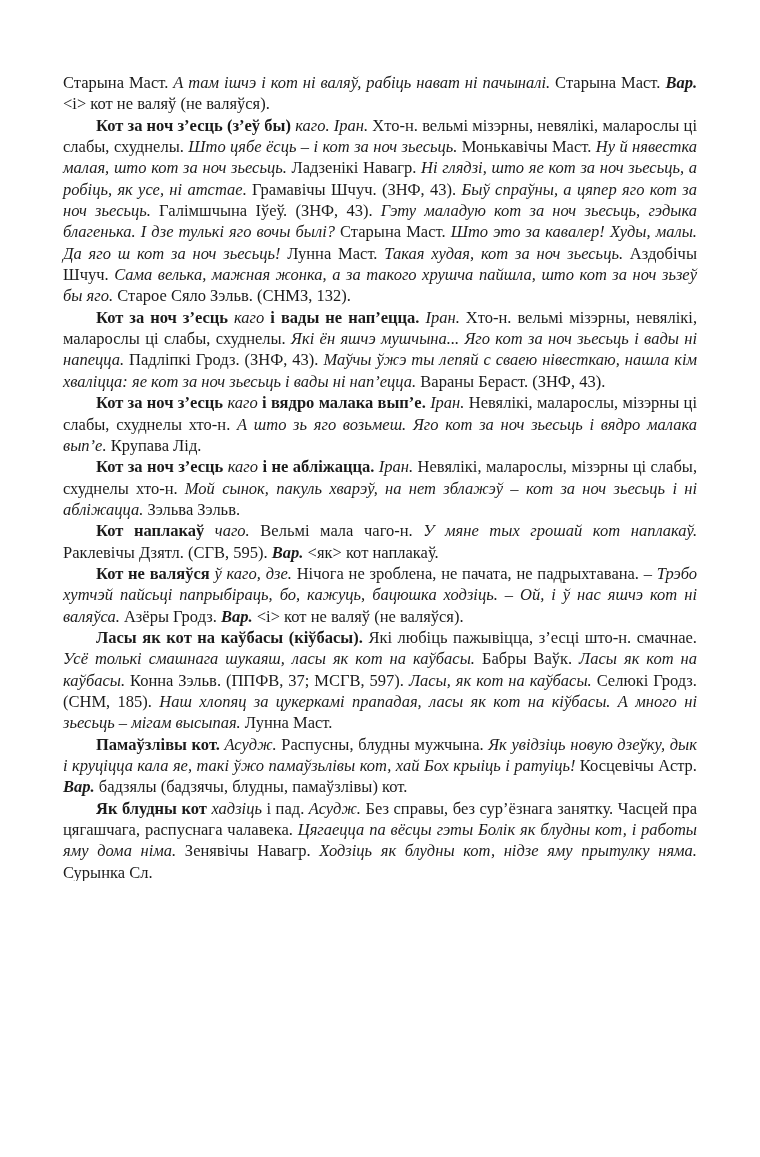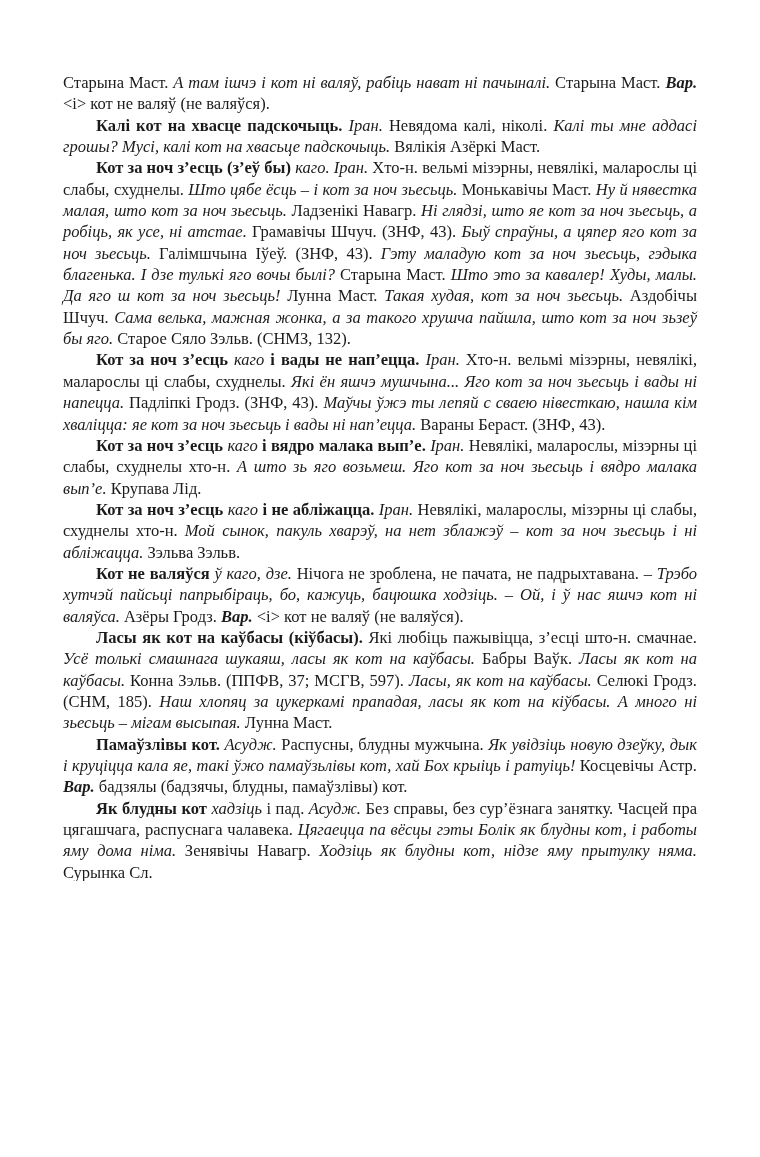--- a/index.html
+++ b/index.html
@@ -43,25 +43,25 @@
     margin-top: 0;
   }
 </style>
 </head>
 <body>
 
 <div class="page">
   <div class="text-block">
     <div>
         <p><span class="seg-r">Старына Маст. </span><span class="seg-i">А там ішчэ і кот ні валяў, рабіць нават ні пачыналі. </span><span class="seg-r">Старына Маст. </span><span class="seg-bi">Вар. </span><span class="seg-r">&lt;і&gt; кот не валяў (не валяўся).</span></p>
-        <p class="indent"><span class="seg-b">Калі кот на хвасце падскочыць. </span><span class="seg-i">Іран. </span><span class="seg-r">Невядома калі, ніколі. </span><span class="seg-i">Калі ты мне аддасі грошы? Мусі, калі кот на хвасьце падскочыць. </span><span class="seg-r">Вялікія Азёркі Маст.</span></p>
         <p class="indent"><span class="seg-b">Кот за ноч з’есць (з’еў бы) </span><span class="seg-i">каго. Іран. </span><span class="seg-r">Хто-н. вельмі мізэрны, невялікі, маларослы ці слабы, схуднелы. </span><span class="seg-i">Што цябе ёсць – і кот за ноч зьесьць. </span><span class="seg-r">Монькавічы Маст. </span><span class="seg-i">Ну й нявестка малая, што кот за ноч зьесьць. </span><span class="seg-r">Ладзенікі Навагр. </span><span class="seg-i">Ні глядзі, што яе кот за ноч зьесьць, а робіць, як усе, ні атстае. </span><span class="seg-r">Грамавічы Шчуч. (ЗНФ, 43). </span><span class="seg-i">Быў спраўны, а цяпер яго кот за ноч зьесьць. </span><span class="seg-r">Галімшчына Іўеў. (ЗНФ, 43). </span><span class="seg-i">Гэту маладую кот за ноч зьесьць, гэдыка благенька. І дзе тулькі яго вочы былі? </span><span class="seg-r">Старына Маст. </span><span class="seg-i">Што это за кавалер! Худы, малы. Да яго ш кот за ноч зьесьць! </span><span class="seg-r">Лунна Маст. </span><span class="seg-i">Такая худая, кот за ноч зьесьць. </span><span class="seg-r">Аздобічы Шчуч. </span><span class="seg-i">Сама велька, мажная жонка, а за такого хрушча пайшла, што кот за ноч зьзеў бы яго. </span><span class="seg-r">Старое Сяло Зэльв. (СНМЗ, 132).</span></p>
         <p class="indent"><span class="seg-b">Кот за ноч  з’есць </span><span class="seg-i">каго </span><span class="seg-b">і вады не нап’ецца. </span><span class="seg-i">Іран. </span><span class="seg-r">Хто-н. вельмі мізэрны, невялікі, маларослы ці слабы, схуднелы. </span><span class="seg-i">Які ён яшчэ мушчына... Яго кот за ноч зьесьць і вады ні напецца. </span><span class="seg-r">Падліпкі Гродз. (ЗНФ, 43). </span><span class="seg-i">Маўчы ўжэ ты лепяй с сваею нівесткаю, нашла кім хваліцца: яе кот за ноч зьесьць і вады ні нап’ецца. </span><span class="seg-r">Вараны Бераст. (ЗНФ, 43).</span></p>
         <p class="indent"><span class="seg-b">Кот за ноч з’есць </span><span class="seg-i">каго </span><span class="seg-b">і вядро малака вып’е. </span><span class="seg-i">Іран. </span><span class="seg-r">Невялікі, маларослы, мізэрны ці слабы, схуднелы хто-н. </span><span class="seg-i">А што зь яго возьмеш. Яго кот за ноч зьесьць і вядро малака вып’е. </span><span class="seg-r">Крупава Лід.</span></p>
         <p class="indent"><span class="seg-b">Кот за ноч з’есць </span><span class="seg-i">каго </span><span class="seg-b">і не абліжацца. </span><span class="seg-i">Іран. </span><span class="seg-r">Невялікі, маларослы, мізэрны ці слабы, схуднелы хто-н. </span><span class="seg-i">Мой сынок, пакуль хварэў, на нет зблажэў – кот за ноч зьесьць і ні абліжацца. </span><span class="seg-r">Зэльва Зэльв.</span></p>
+        <p class="indent"><span class="seg-b">Кот наплакаў </span><span class="seg-i">чаго. </span><span class="seg-r">Вельмі мала чаго-н. </span><span class="seg-i">У мяне тых грошай кот наплакаў. </span><span class="seg-r">Раклевічы Дзятл. (СГВ, 595).  </span><span class="seg-bi">Вар. </span><span class="seg-r">&lt;як&gt; кот наплакаў.</span></p>
         <p class="indent"><span class="seg-b">Кот не валяўся </span><span class="seg-i">ў каго, дзе. </span><span class="seg-r">Нічога не зроблена, не пачата, не падрыхтавана. – </span><span class="seg-i">Трэбо хутчэй пайсьці папрыбіраць, бо, кажуць, бацюшка ходзіць. – Ой, і ў нас яшчэ кот ні валяўса. </span><span class="seg-r">Азёры Гродз. </span><span class="seg-bi">Вар. </span><span class="seg-r">&lt;і&gt; кот не валяў (не валяўся).</span></p>
         <p class="indent"><span class="seg-b">Ласы як кот на каўбасы (кіўбасы). </span><span class="seg-r">Які любіць пажывіцца, з’есці што-н. смачнае. </span><span class="seg-i">Усё толькі смашнага шукаяш, ласы як кот на каўбасы. </span><span class="seg-r">Бабры Ваўк. </span><span class="seg-i">Ласы як кот на каўбасы. </span><span class="seg-r">Конна Зэльв. (ППФВ, 37; МСГВ, 597).  </span><span class="seg-i">Ласы, як кот на каўбасы. </span><span class="seg-r">Селюкі Гродз. (СНМ, 185). </span><span class="seg-i">Наш хлопяц за цукеркамі прападая, ласы як кот на кіўбасы. А много ні зьесьць – мігам высыпая. </span><span class="seg-r">Лунна Маст.</span></p>
         <p class="indent"><span class="seg-b">Памаўзлівы кот. </span><span class="seg-i">Асудж. </span><span class="seg-r">Распусны, блудны мужчына. </span><span class="seg-i">Як увідзіць новую дзеўку, дык і круціцца кала яе, такі ўжо памаўзьлівы кот, хай Бох крыіць і ратуіць! </span><span class="seg-r">Косцевічы Астр. </span><span class="seg-bi">Вар. </span><span class="seg-r">бадзялы (бадзячы, блудны, памаўзлівы) кот.</span></p>
         <p class="indent"><span class="seg-b">Як блудны кот </span><span class="seg-i">хадзіць </span><span class="seg-r">і пад. </span><span class="seg-i">Асудж. </span><span class="seg-r">Без справы, без сур’ёзнага занятку. Часцей пра цягашчага, распуснага чалавека. </span><span class="seg-i">Цягаецца па вёсцы гэты Болік як блудны кот, і работы яму дома німа. </span><span class="seg-r">Зенявічы Навагр. </span><span class="seg-i">Ходзіць як блудны кот, нідзе яму прытулку няма. </span><span class="seg-r">Сурынка Сл.</span></p>
         <p class="indent"><span class="seg-b">Як кот </span><span class="seg-i">жывучы. </span><span class="seg-r">Вельмі (жывучы). </span><span class="seg-i">Стары шмат горачка перанёс і дзетак сваіх пахаваў, а сам жывучы як кот. </span><span class="seg-r">Міклашоўцы Маст.</span></p>
       </div>
     <div class="page-number">268</div>
   </div>
 </div>
 

